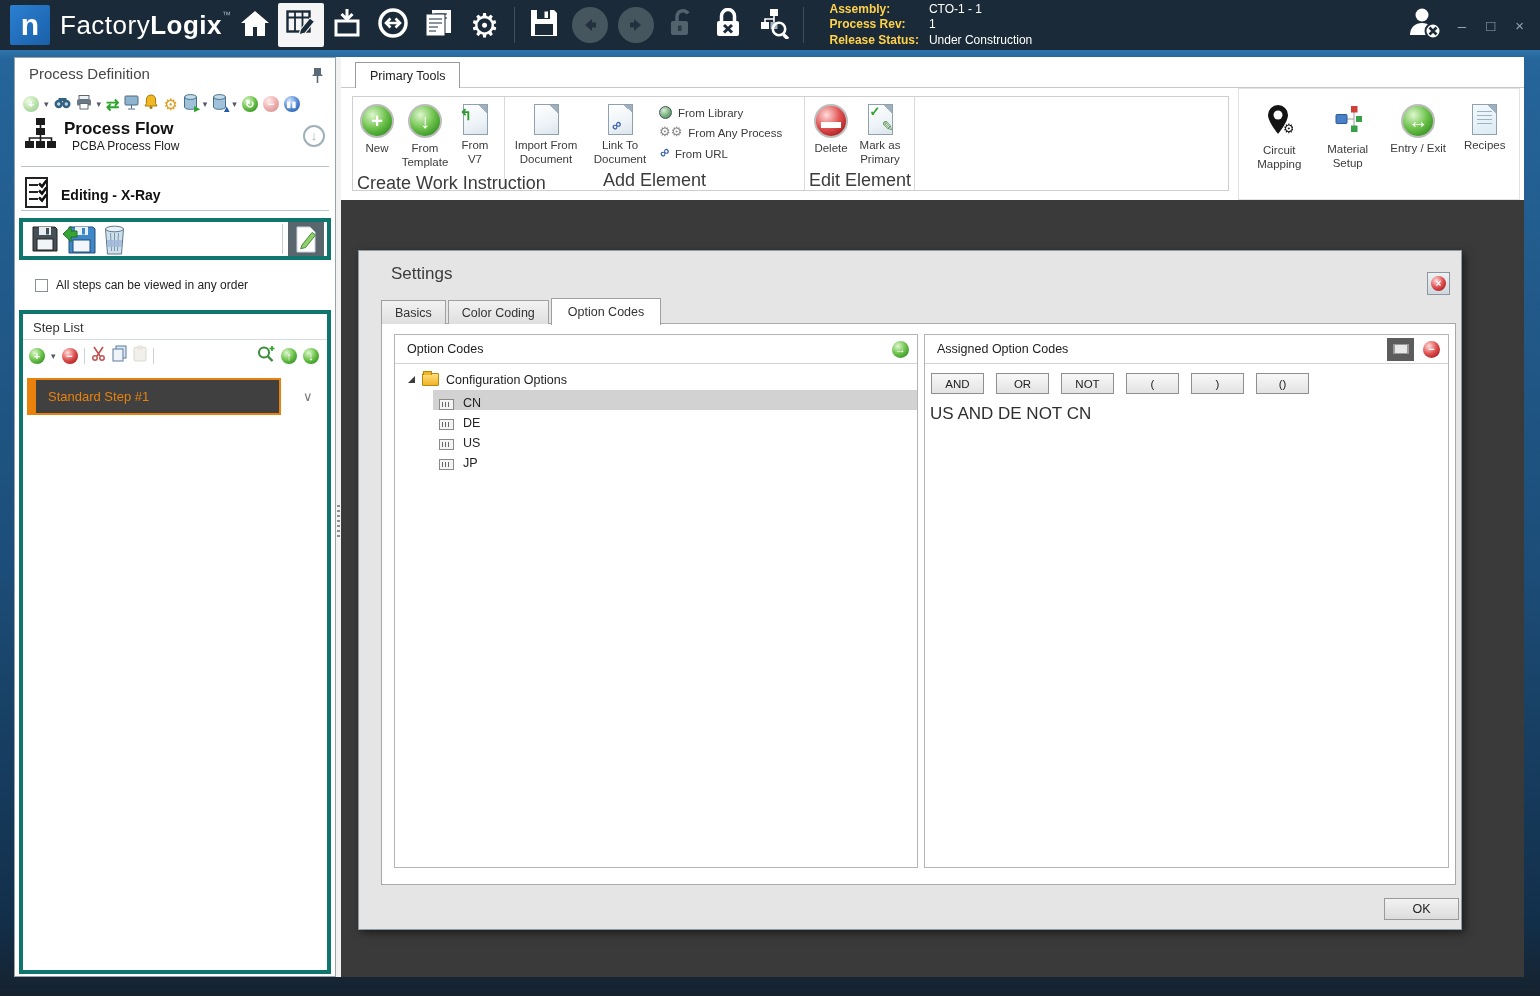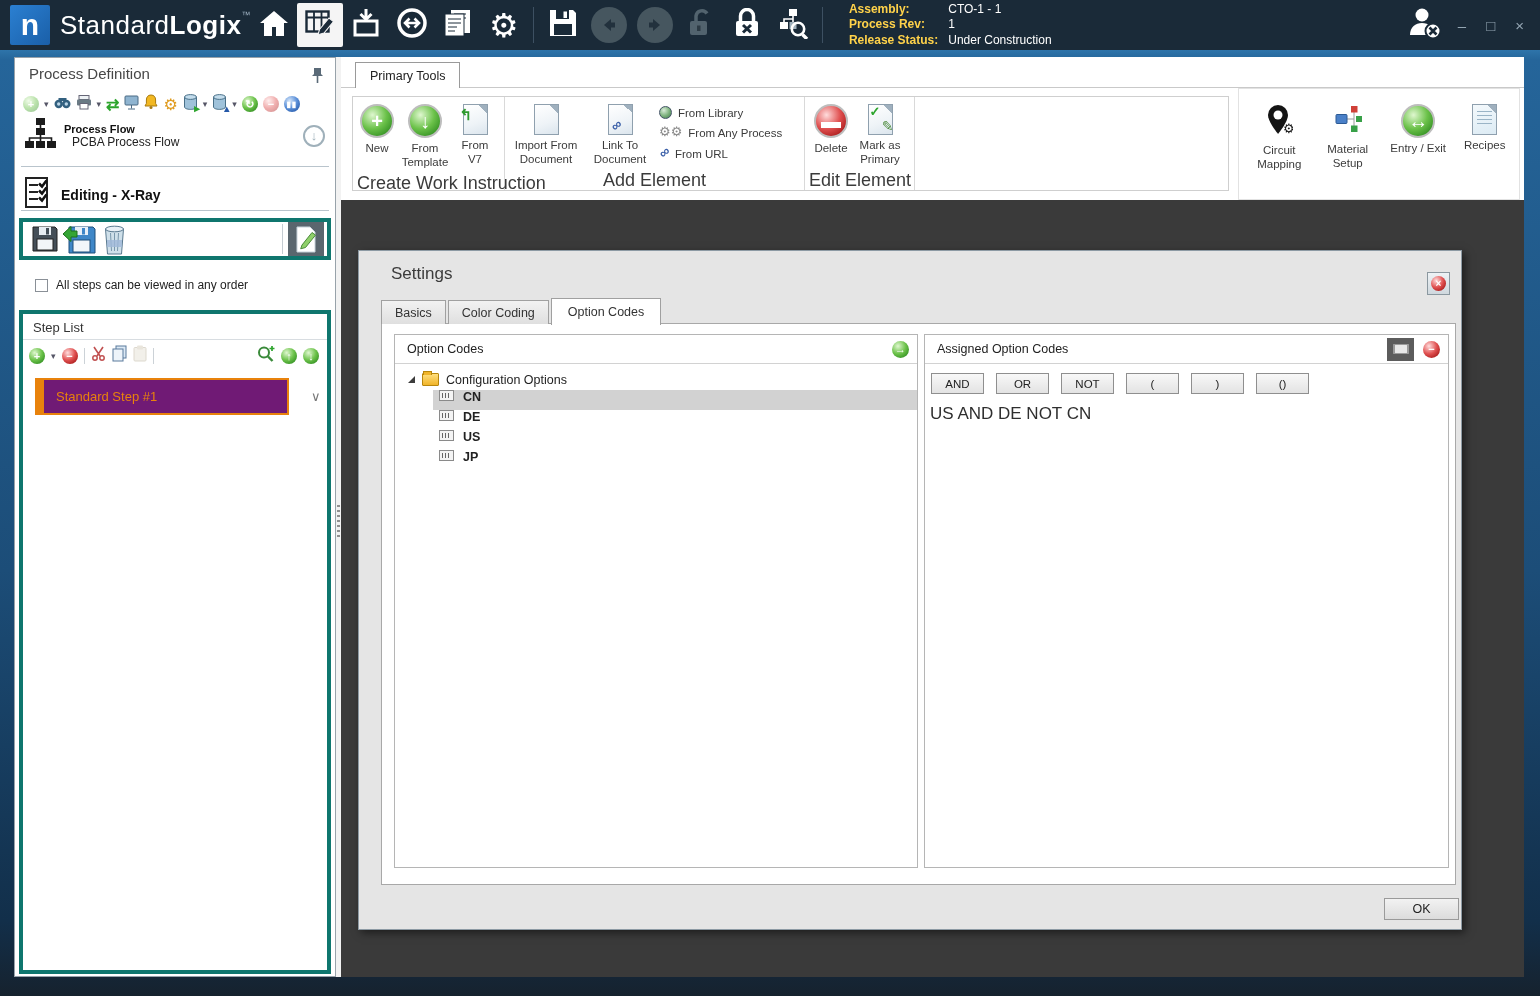--- a/index.html
+++ b/index.html
@@ -40,42 +40,42 @@
   .docL{width:25px;height:31px;background:linear-gradient(160deg,#ffffff 0,#eef3f7 60%,#dbe5ed 100%);border:1px solid #8fa0ae;position:relative;flex:0 0 auto}
   .docL::before{content:"";position:absolute;right:0;top:0;width:8px;height:8px;background:linear-gradient(225deg,#9fb0be 50%,transparent 50%)}
   .ov{position:absolute;line-height:1}
   
   #sidebar{position:absolute;left:14px;top:57px;width:322px;height:920px;background:#fff;border:1px solid #98a2aa;z-index:3}
   .sb-title{position:absolute;left:14px;top:7px;font-size:15px;color:#474747}
   .sb-pin{position:absolute;right:12px;top:9px}
   .sb-toolbar{position:absolute;left:8px;top:36px;display:flex;align-items:center;gap:5px;height:20px}
   .sb-pf{position:absolute;left:10px;top:60px;width:300px;display:flex;align-items:center}
   .sb-pf-text{margin-left:8px}
-  .sb-pf-title{font-size:11px;font-weight:bold;color:#111}
+  .sb-pf-title{font-size:17px;font-weight:bold;color:#111}
   .sb-pf-sub{font-size:12px;color:#222;margin-left:8px}
   .circ-down{width:22px;height:22px;border:2px solid #9fb0ba;border-radius:50%;color:#9fb0ba;font-size:13px;font-weight:bold;
     display:flex;align-items:center;justify-content:center;margin-left:auto}
   .sb-hr{position:absolute;left:6px;right:6px;border-top:1px solid #b9c4cc}
   .sb-edit{position:absolute;left:10px;top:119px;display:flex;align-items:center}
   .sb-edit-label{font-size:14px;font-weight:bold;color:#111;margin-left:9px}
   .sb-box{position:absolute;left:4px;width:312px;border:4px solid #0f766e;background:#fff}
   #sb-filebar{top:160px;height:42px;display:flex;align-items:center;padding-left:4px}
   .fbtn{width:35px;height:35px;display:flex;align-items:center;justify-content:center}
   .fsep{width:1px;height:30px;background:#c5ccd2;margin-left:auto}
   .fedit{width:36px;height:34px;background:#5a666e;display:flex;align-items:center;justify-content:center;margin:0 3px 0 5px}
   .sb-check{position:absolute;left:20px;top:220px;display:flex;align-items:center;gap:8px}
   .cbox{width:13px;height:13px;border:1px solid #8a9097;background:#fff;flex:0 0 auto}
   .sb-check span.lbl{font-size:12px;color:#222}
   #sb-steps{top:252px;height:664px}
   .sl-title{font-size:13px;color:#333;padding:6px 0 4px 10px;border-bottom:1px solid #d8dde1}
   .sl-toolbar{display:flex;align-items:center;gap:6px;padding:5px 8px 4px 6px}
   .vr{width:1px;height:16px;background:#ccd2d7}
   .sl-sp{flex:1}
   .step-row{display:flex;align-items:center;margin-top:8px}
-  .step-item{margin-left:12px;width:254px;height:37px;border:2px solid #e8820c;display:flex;align-items:stretch;background:#701a75}
+  .step-item{margin-left:4px;width:254px;height:37px;border:2px solid #e8820c;display:flex;align-items:stretch;background:#404040}
   .step-bar{width:7px;background:#e8820c}
   .step-label{color:#e8820c;font-size:13px;display:flex;align-items:center;padding-left:12px}
   .step-chev{margin-left:22px;color:#777;font-size:13px}
   #splitter{position:absolute;left:336px;top:57px;width:5px;height:920px;background:#f2f2f2;z-index:2}
   #splitter .grip{position:absolute;left:1px;top:448px;width:3px;height:34px;
     background:repeating-linear-gradient(180deg,#8f8f8f 0 2px,transparent 2px 5px)}
   
   #ribbon{position:absolute;left:341px;top:57px;width:1183px;height:143px;background:#fff;z-index:3}
   .rtab{position:absolute;left:14px;top:5px;height:26px;padding:0 14px;background:#fff;border:1px solid #9a9a9a;border-bottom:none;
     font-size:12.5px;color:#222;display:flex;align-items:center;z-index:2}
@@ -114,42 +114,42 @@
   .pane-head{height:29px;display:flex;align-items:center;padding:0 8px 0 12px;border-bottom:1px solid #d2d2d2;font-size:12.5px;color:#222}
   .pane-head .sp{flex:1}
   .kb-btn{width:27px;height:23px;background:#5c5c5c;display:flex;align-items:center;justify-content:center;margin-right:9px}
   .kb-face{width:16px;height:10px;background:#e8e8e8;border-radius:2px;
     box-shadow:inset 0 0 0 1px #9a9a9a, inset 3px 0 0 -1px #9a9a9a, inset -3px 0 0 -1px #9a9a9a}
   .tree{padding-top:5px;font-size:12.5px;color:#222}
   .troot{display:flex;align-items:center;height:21px;padding-left:13px;gap:7px}
   .texp{width:0;height:0;border-left:7px solid transparent;border-bottom:7px solid #3c3c3c}
   .folder{width:17px;height:13px;background:linear-gradient(180deg,#ffdf7e,#f0b429);border:1px solid #b8860b;border-radius:1px;position:relative}
   .folder::before{content:"";position:absolute;left:0;top:-3px;width:7px;height:3px;background:#f0b429;border:1px solid #b8860b;border-bottom:none}
-  .ti{margin-left:38px;height:20px;display:flex;align-items:flex-start;gap:9px;padding-left:6px;font-weight:bold}
+  .ti{margin-left:38px;height:20px;display:flex;align-items:flex-end;gap:9px;padding-left:6px;font-weight:normal}
   .ti.selected{background:#d2d2d2}
   .bcode{width:15px;height:11px;border:1px solid #8a8a8a;background:#f4f4f4;position:relative}
   .bcode::before{content:"";position:absolute;left:2px;top:2px;right:2px;bottom:2px;
     background:repeating-linear-gradient(90deg,#666 0 1px,transparent 1px 3px)}
   .ops{display:flex;gap:12px;padding:9px 0 0 6px}
   .opbtn{width:53px;height:21px;display:flex;align-items:center;justify-content:center;font-size:11.5px;color:#222;
     background:linear-gradient(180deg,#f8f8f8,#e3e3e3);border:1px solid #8f8f8f}
   .expr{padding:10px 0 0 5px;font-size:17px;color:#2f2f2f}
   .okbtn{position:absolute;left:1025px;top:647px;width:75px;height:22px;display:flex;align-items:center;justify-content:center;
     font-size:12.5px;color:#222;background:linear-gradient(180deg,#f2f2f2,#dcdcdc);border:1px solid #9a9a9a}
 </style>
 </head>
 <body>
 
 <div id="frame"></div>
 
 <header id="titlebar">
   <div class="logo">
       <span>n</span>
     </div>
-  <div class="brand"><span class="lt">Standard</span><span class="bd">Logix</span><span class="tm">™</span></div>
+  <div class="brand"><span class="lt">Factory</span><span class="bd">Logix</span><span class="tm">™</span></div>
 
   <div class="tbtn">
       <span>
     <svg width="30" height="27" viewBox="0 0 30 27">
           <path d="M15 1 29 13h-4v13h-8v-9h-4v9H5V13H1z" fill="#fff"></path>
         </svg></span>
     </div>
 
   <div class="tbtn active">
       <span>

